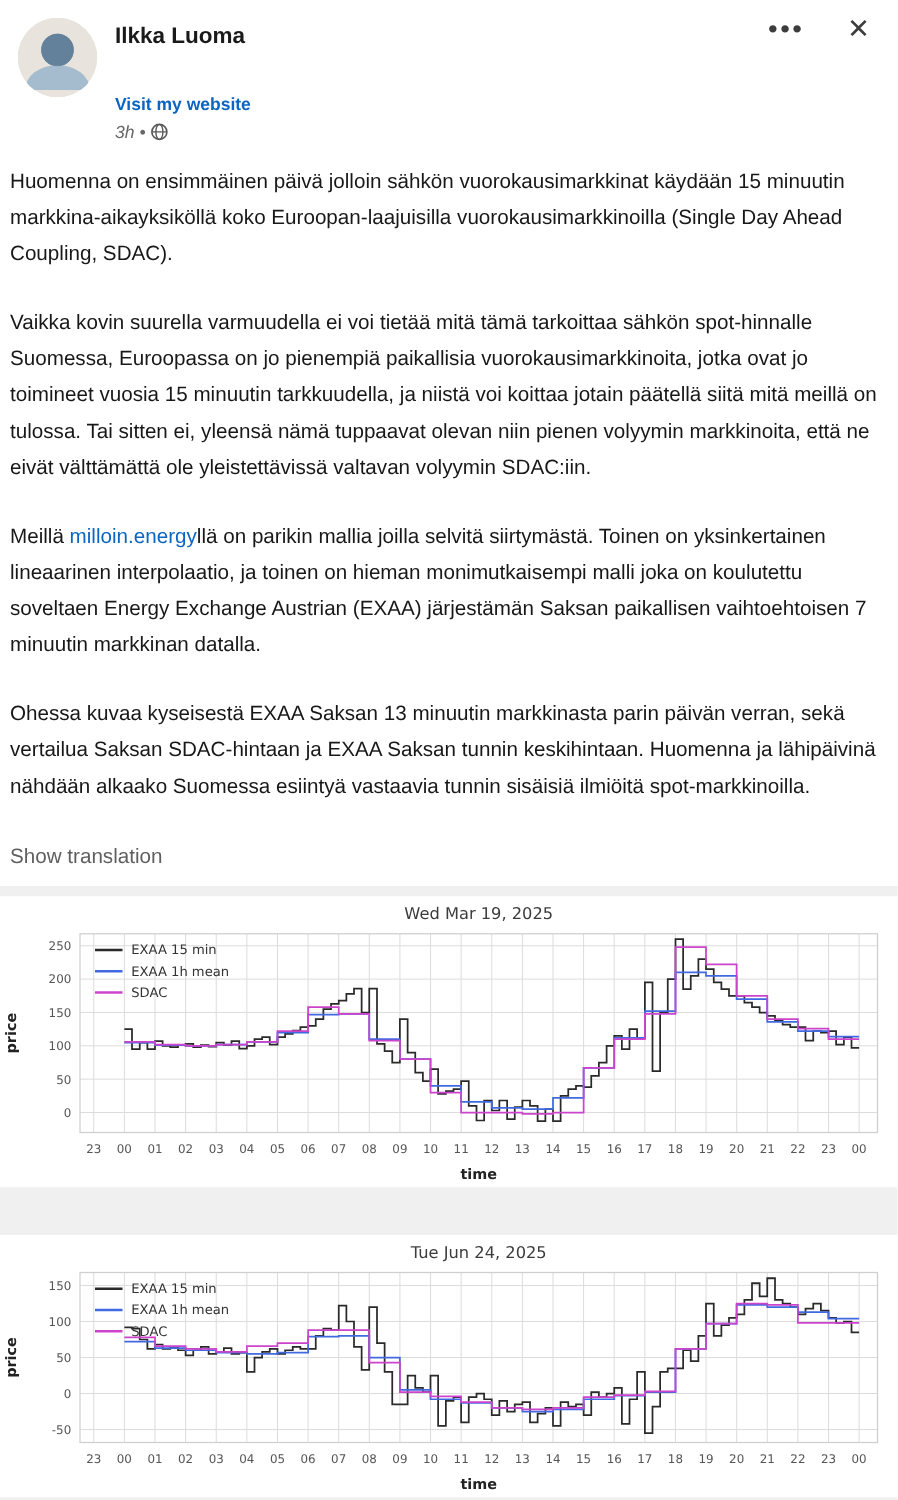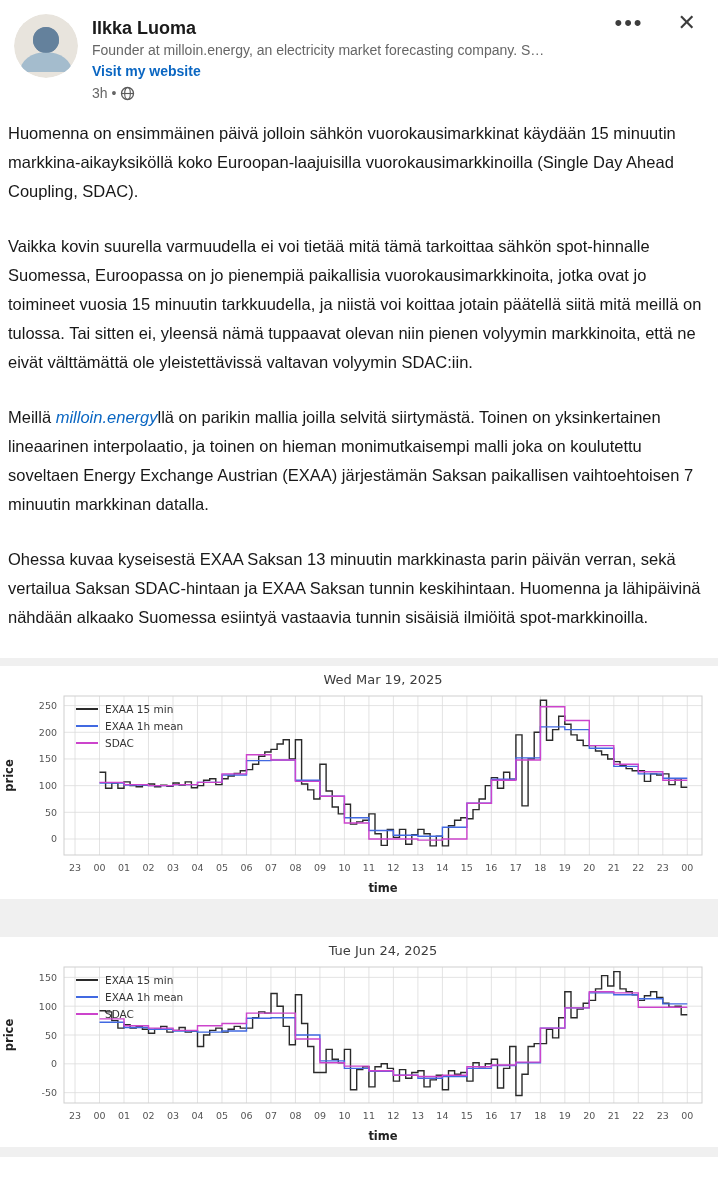--- a/index.html
+++ b/index.html
@@ -6,30 +6,30 @@
   html,body { background:#fff; width:718px; }
   body { font-family:"Liberation Sans", sans-serif; color:#181818; overflow:hidden; height:1200px; }
   .post { width:718px; }
 
   
   .header { display:flex; padding:14px 20px 0 14px; position:relative; }
   .avatar { width:64px; height:64px; border-radius:50%; overflow:hidden; flex:0 0 64px; }
   .hmeta { margin-left:14px; padding-top:2px; }
   .author-name { font-size:18px; font-weight:bold; color:#1a1a1a; line-height:1.35; }
   .headline { font-size:14px; color:#666; line-height:1.5; }
-  .weblink { font-size:14px; font-weight:bold; color:#0a66c2; line-height:1.5; cursor:pointer; }
-  .timerow { font-size:14px; color:#666; display:flex; align-items:center; gap:4px; line-height:1.6; }
+  .weblink { font-size:14px; font-weight:bold; color:#0a66c2; line-height:1.5; cursor:pointer;margin-top:33px; }
+  .timerow { font-size:14px; color:#666; display:flex; align-items:center; gap:4px; line-height:1.6;font-style:italic; }
   .hdr-actions { position:absolute; right:18px; top:8px; display:flex; align-items:center; gap:26px; }
   .menu-dots { color:#3d3d3d; font-size:22px; letter-spacing:2px; cursor:pointer; line-height:1; padding:4px; }
   .close-x { color:#3d3d3d; font-size:22px; cursor:pointer; line-height:1; padding:4px; }
 
   
   .body-text { padding:14px 10px 0 8px; font-size:16.5px; line-height:29px; }
   .body-text p { margin-bottom:26px; }
-  .inline-link { color:#0a66c2; cursor:pointer;font-style:italic; }
+  .inline-link { color:#0a66c2; cursor:pointer; }
   .show-translation { color:#5f5f5f; font-size:16.5px; padding:6px 0 14px 8px; cursor:pointer; }
 
   
   .attachment { background:#f0f0f0; }
   .spacer-top { height:8px; background:#f0f0f0; }
   .spacer-mid { height:38px; background:#f0f0f0; }
   .spacer-bot { height:10px; background:#f0f0f0; }
   .chart-card { background:#fff; }
   .chart-card svg { display:block; }
   svg text { font-family:"DejaVu Sans", sans-serif; }
@@ -43,21 +43,20 @@
     <div class="avatar">
       <svg viewBox="0 0 64 64" width="64" height="64">
         <circle cx="32" cy="32" r="32" fill="#e8e4dd"></circle>
         <circle cx="32" cy="26" r="13" fill="#64819c"></circle>
         <path d="M6 58 a26 20 0 0 1 52 0 z" fill="#a4bccd"></path>
         <circle cx="32" cy="26" r="13" fill="#64819c" opacity="0.85"></circle>
       </svg>
     </div>
     <div class="hmeta">
       <div class="author-name">Ilkka Luoma</div>
-      <div class="headline">Founder at milloin.energy, an electricity market forecasting company. S…</div>
       <div class="weblink">Visit my website</div>
       <div class="timerow">
         <span>3h</span>
         <span>•</span>
         <svg width="15" height="15" viewBox="0 0 16 16">
           <circle cx="8" cy="8" r="6.4" fill="none" stroke="#5a5a5a" stroke-width="1.4"></circle>
           <ellipse cx="8" cy="8" rx="3" ry="6.4" fill="none" stroke="#5a5a5a" stroke-width="1.2"></ellipse>
           <line x1="1.8" y1="8" x2="14.2" y2="8" stroke="#5a5a5a" stroke-width="1.2"></line>
         </svg>
       </div>
@@ -68,20 +67,21 @@
     </div>
   </div>
 
   <div class="body-text">
     <p>Huomenna on ensimmäinen päivä jolloin sähkön vuorokausimarkkinat käydään 15 minuutin markkina-aikayksiköllä koko Euroopan-laajuisilla vuorokausimarkkinoilla (Single Day Ahead Coupling, SDAC).</p>
     <p>Vaikka kovin suurella varmuudella ei voi tietää mitä tämä tarkoittaa sähkön spot-hinnalle Suomessa, Euroopassa on jo pienempiä paikallisia vuorokausimarkkinoita, jotka ovat jo toimineet vuosia 15 minuutin tarkkuudella, ja niistä voi koittaa jotain päätellä siitä mitä meillä on tulossa. Tai sitten ei, yleensä nämä tuppaavat olevan niin pienen volyymin markkinoita, että ne eivät välttämättä ole yleistettävissä valtavan volyymin SDAC:iin.</p>
     <p><span>Meillä </span><span class="inline-link">milloin.energy</span><span>llä on parikin mallia joilla selvitä siirtymästä. Toinen on yksinkertainen lineaarinen interpolaatio, ja toinen on hieman monimutkaisempi malli joka on koulutettu soveltaen Energy Exchange Austrian (EXAA) järjestämän Saksan paikallisen vaihtoehtoisen 7 minuutin markkinan datalla.</span></p>
     <p>Ohessa kuvaa kyseisestä EXAA Saksan 13 minuutin markkinasta parin päivän verran, sekä vertailua Saksan SDAC-hintaan ja EXAA Saksan tunnin keskihintaan. Huomenna ja lähipäivinä nähdään alkaako Suomessa esiintyä vastaavia tunnin sisäisiä ilmiöitä spot-markkinoilla.</p>
   </div>
 
+  <div class="show-translation">Show translation</div>
 
   <div class="attachment">
     <div class="spacer-top"></div>
     <figure class="chart-card">
       <svg width="718" height="233" viewBox="0 0 718 233">
           <line x1="75.02111324376199" y1="30" x2="75.02111324376199" y2="189" stroke="#dcdcdc" stroke-width="0.8"></line>
           <line x1="99.51247600767755" y1="30" x2="99.51247600767755" y2="189" stroke="#dcdcdc" stroke-width="0.8"></line>
           <line x1="124.00383877159308" y1="30" x2="124.00383877159308" y2="189" stroke="#dcdcdc" stroke-width="0.8"></line>
           <line x1="148.49520153550864" y1="30" x2="148.49520153550864" y2="189" stroke="#dcdcdc" stroke-width="0.8"></line>
           <line x1="172.98656429942417" y1="30" x2="172.98656429942417" y2="189" stroke="#dcdcdc" stroke-width="0.8"></line>

